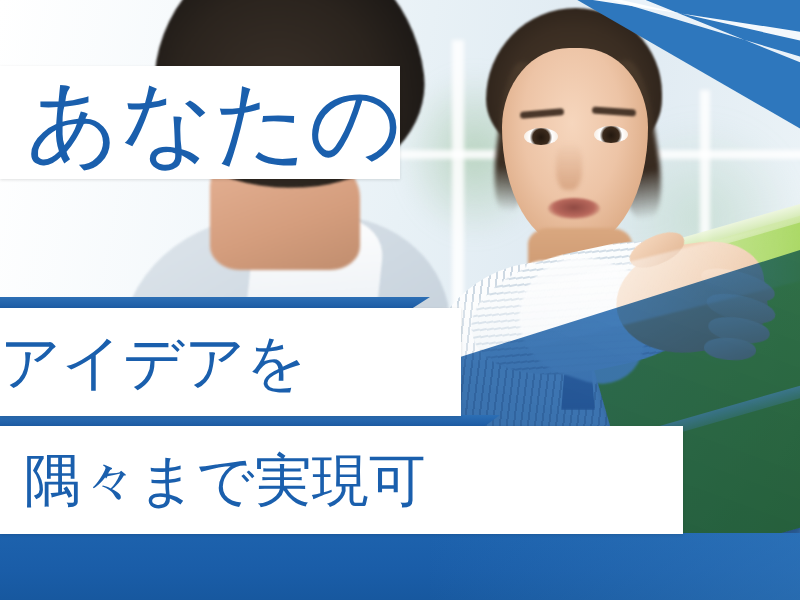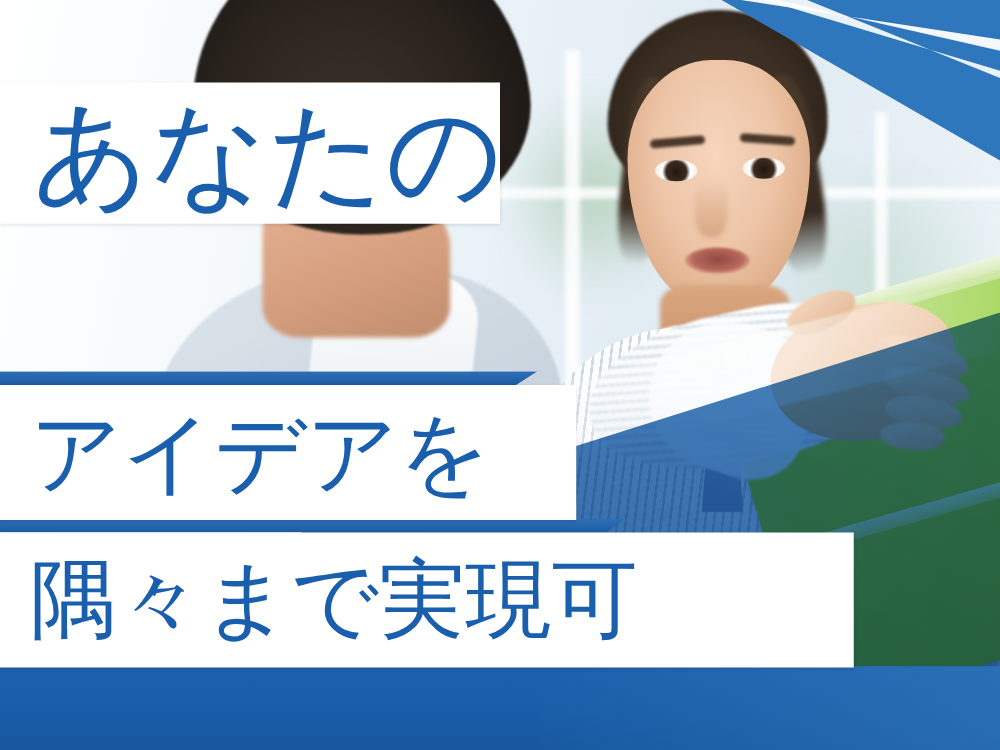--- a/index.html
+++ b/index.html
@@ -255,23 +255,23 @@
     font-weight:400;
     white-space:nowrap;
     line-height:1;
     letter-spacing:0px;
   }
   #band1{left:0;  top:66px;  width:400px;height:113px;}
   #band1 .band-text{font-size:92px;margin-left:26px;}
   #band2{left:0;  top:185px; width:316px;height:112px;}
   #band2 .band-text{font-size:92px;margin-left:26px;}
   #band3{left:0;  top:308px; width:461px;height:108px;}
-  #band3 .band-text{font-size:72px;margin-left:24px;}
+  #band3 .band-text{font-size:60px;}
   #band4{left:0;  top:426px; width:683px;height:108px;}
-  #band4 .band-text{font-size:69px;margin-left:24px;}
+  #band4 .band-text{font-size:57px;margin-left:24px;}
 </style>
 </head>
 <body>
 
 <div id="banner">
 
   <div class="photo">
     <div class="bg-room"></div>
     <div class="bg-green1"></div>
     <div class="bg-green2"></div>

